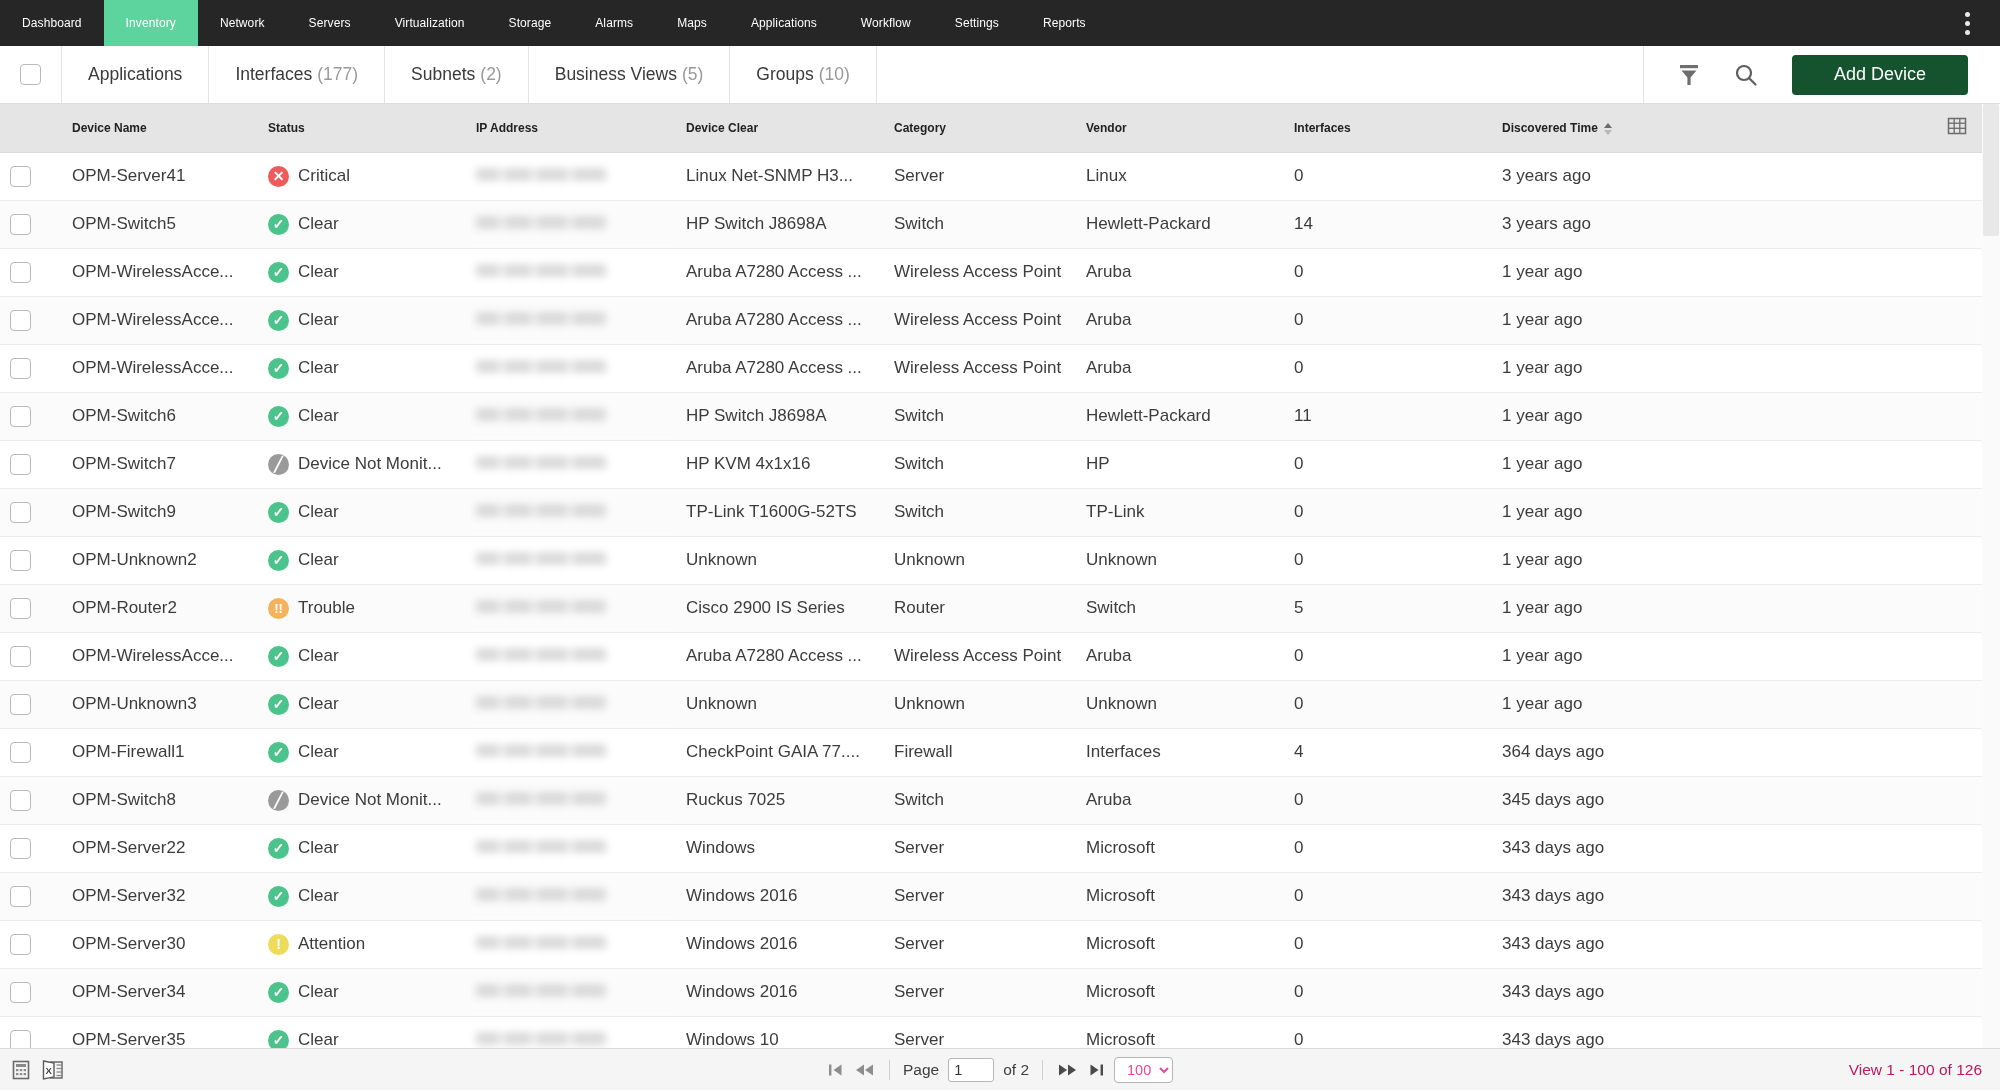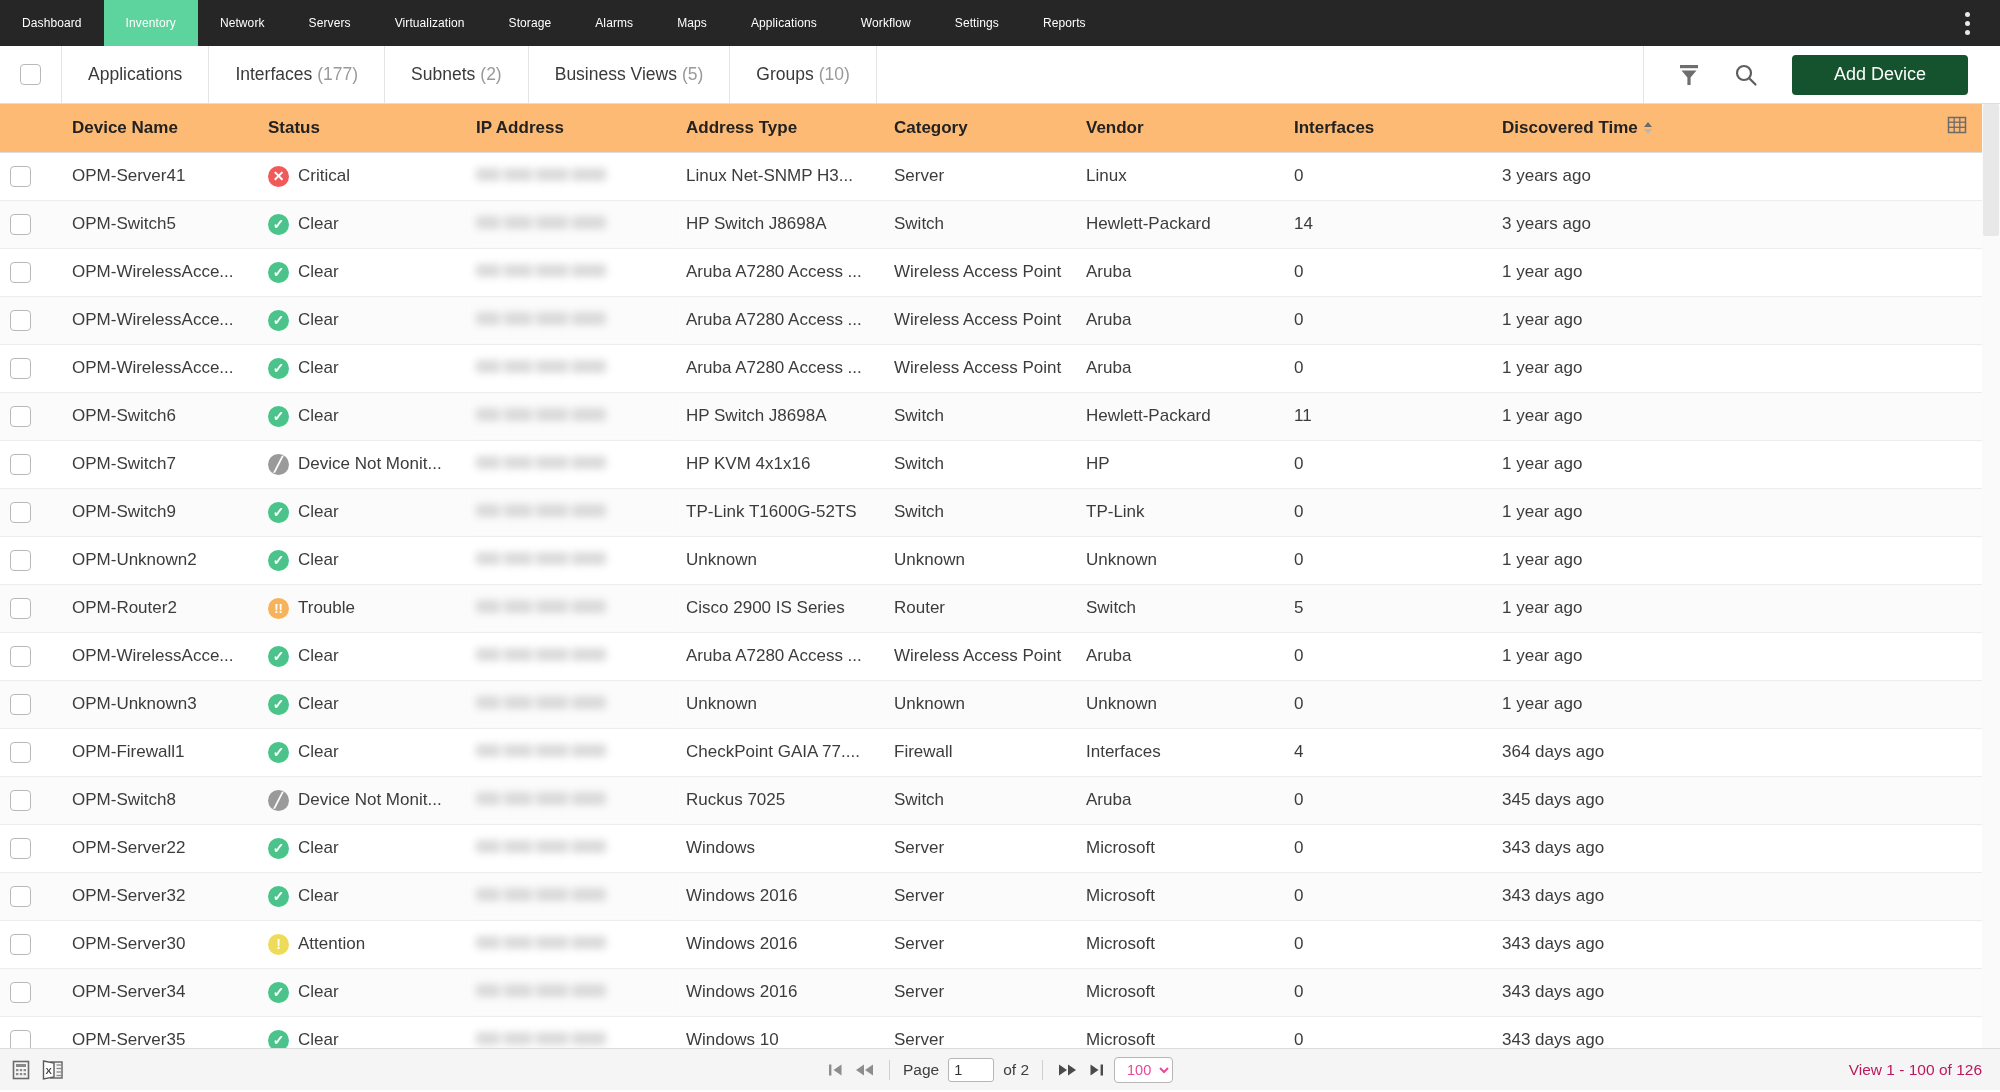--- a/index.html
+++ b/index.html
@@ -87,23 +87,23 @@
     margin-right: 12px;
     cursor: pointer;
     font-family: "Liberation Sans", sans-serif;
     white-space: nowrap;
   }
 
   
   .grid-wrap { position: relative; height: 944px; overflow: hidden; background: #fff; }
   table.grid { width: 1982px; border-collapse: collapse; table-layout: fixed; }
   table.grid thead th {
-    background: #fdba74;
+    background: #e5e5e5;
     height: 48px;
-    font-size: 17px;
+    font-size: 12px;
     font-weight: bold;
     color: #222;
     text-align: left;
     padding: 0 10px;
     border-bottom: 1px solid #dcdcdc;
     white-space: nowrap;
   }
   .col-cb   { width: 62px; }
   .col-name { width: 196px; }
   .col-stat { width: 208px; }
@@ -274,21 +274,21 @@
         <col class="col-if">
       <col class="col-disc">
         <col class="col-cfg">
     </colgroup>
     <thead>
       <tr id="head-row">
           <th></th>
           <th><span>Device Name</span></th>
           <th><span>Status</span></th>
           <th><span>IP Address</span></th>
-          <th><span>Address Type</span></th>
+          <th><span>Device Clear</span></th>
           <th><span>Category</span></th>
           <th><span>Vendor</span></th>
           <th><span>Interfaces</span></th>
           <th><span>Discovered Time</span><span class="sort-arrows">
               <i class="up"></i>
               <i class="down"></i>
             </span></th>
           <th style="text-align: center;"><span><svg width="20" height="20" viewBox="0 0 20 20">
                 <rect x="1.5" y="2.5" width="17" height="15" fill="none" stroke="#6b6b6b" stroke-width="1.5"></rect>
                 <line x1="1.5" y1="7.2" x2="18.5" y2="7.2" stroke="#6b6b6b" stroke-width="1.3"></line>

